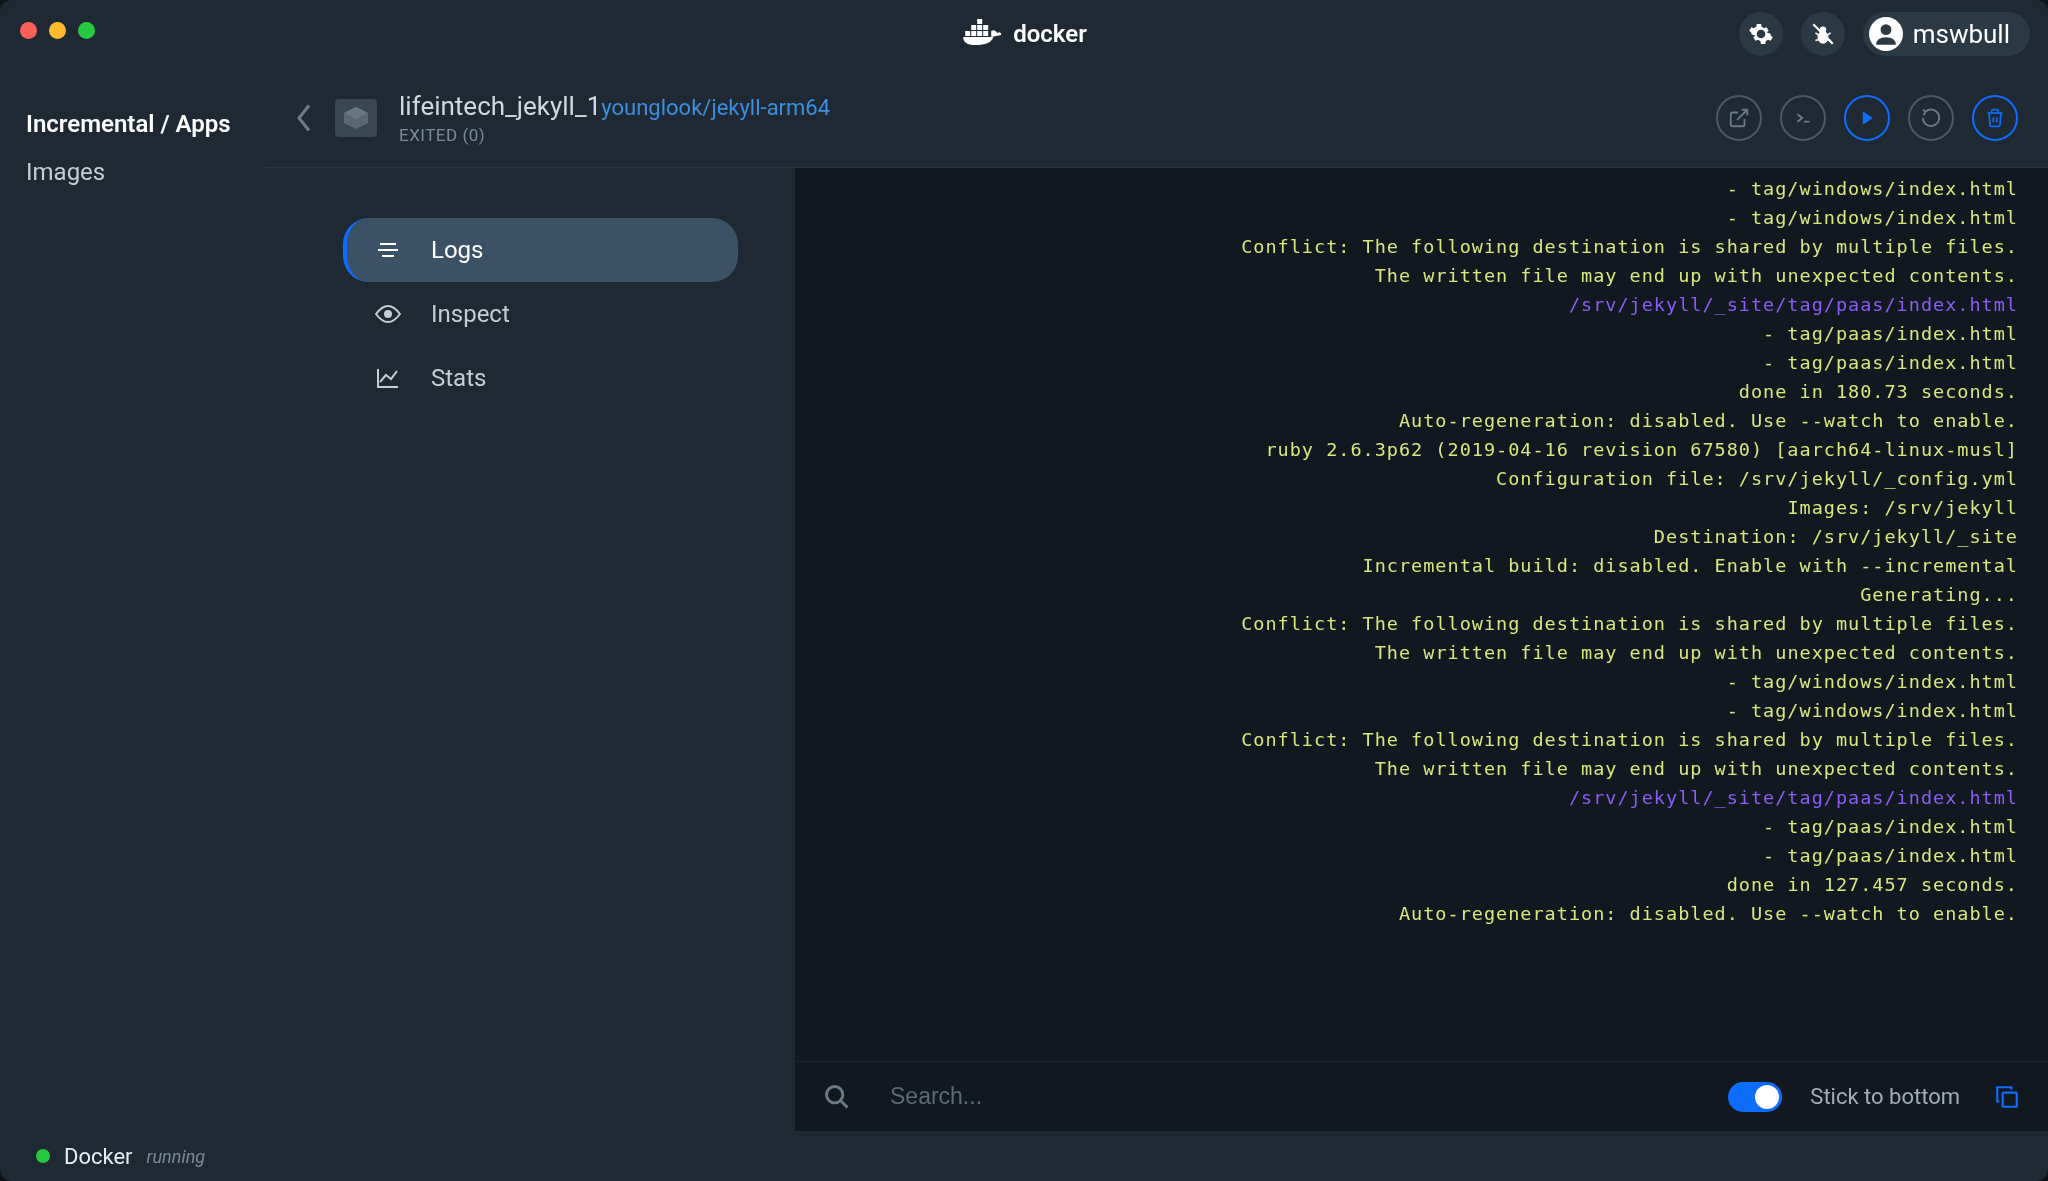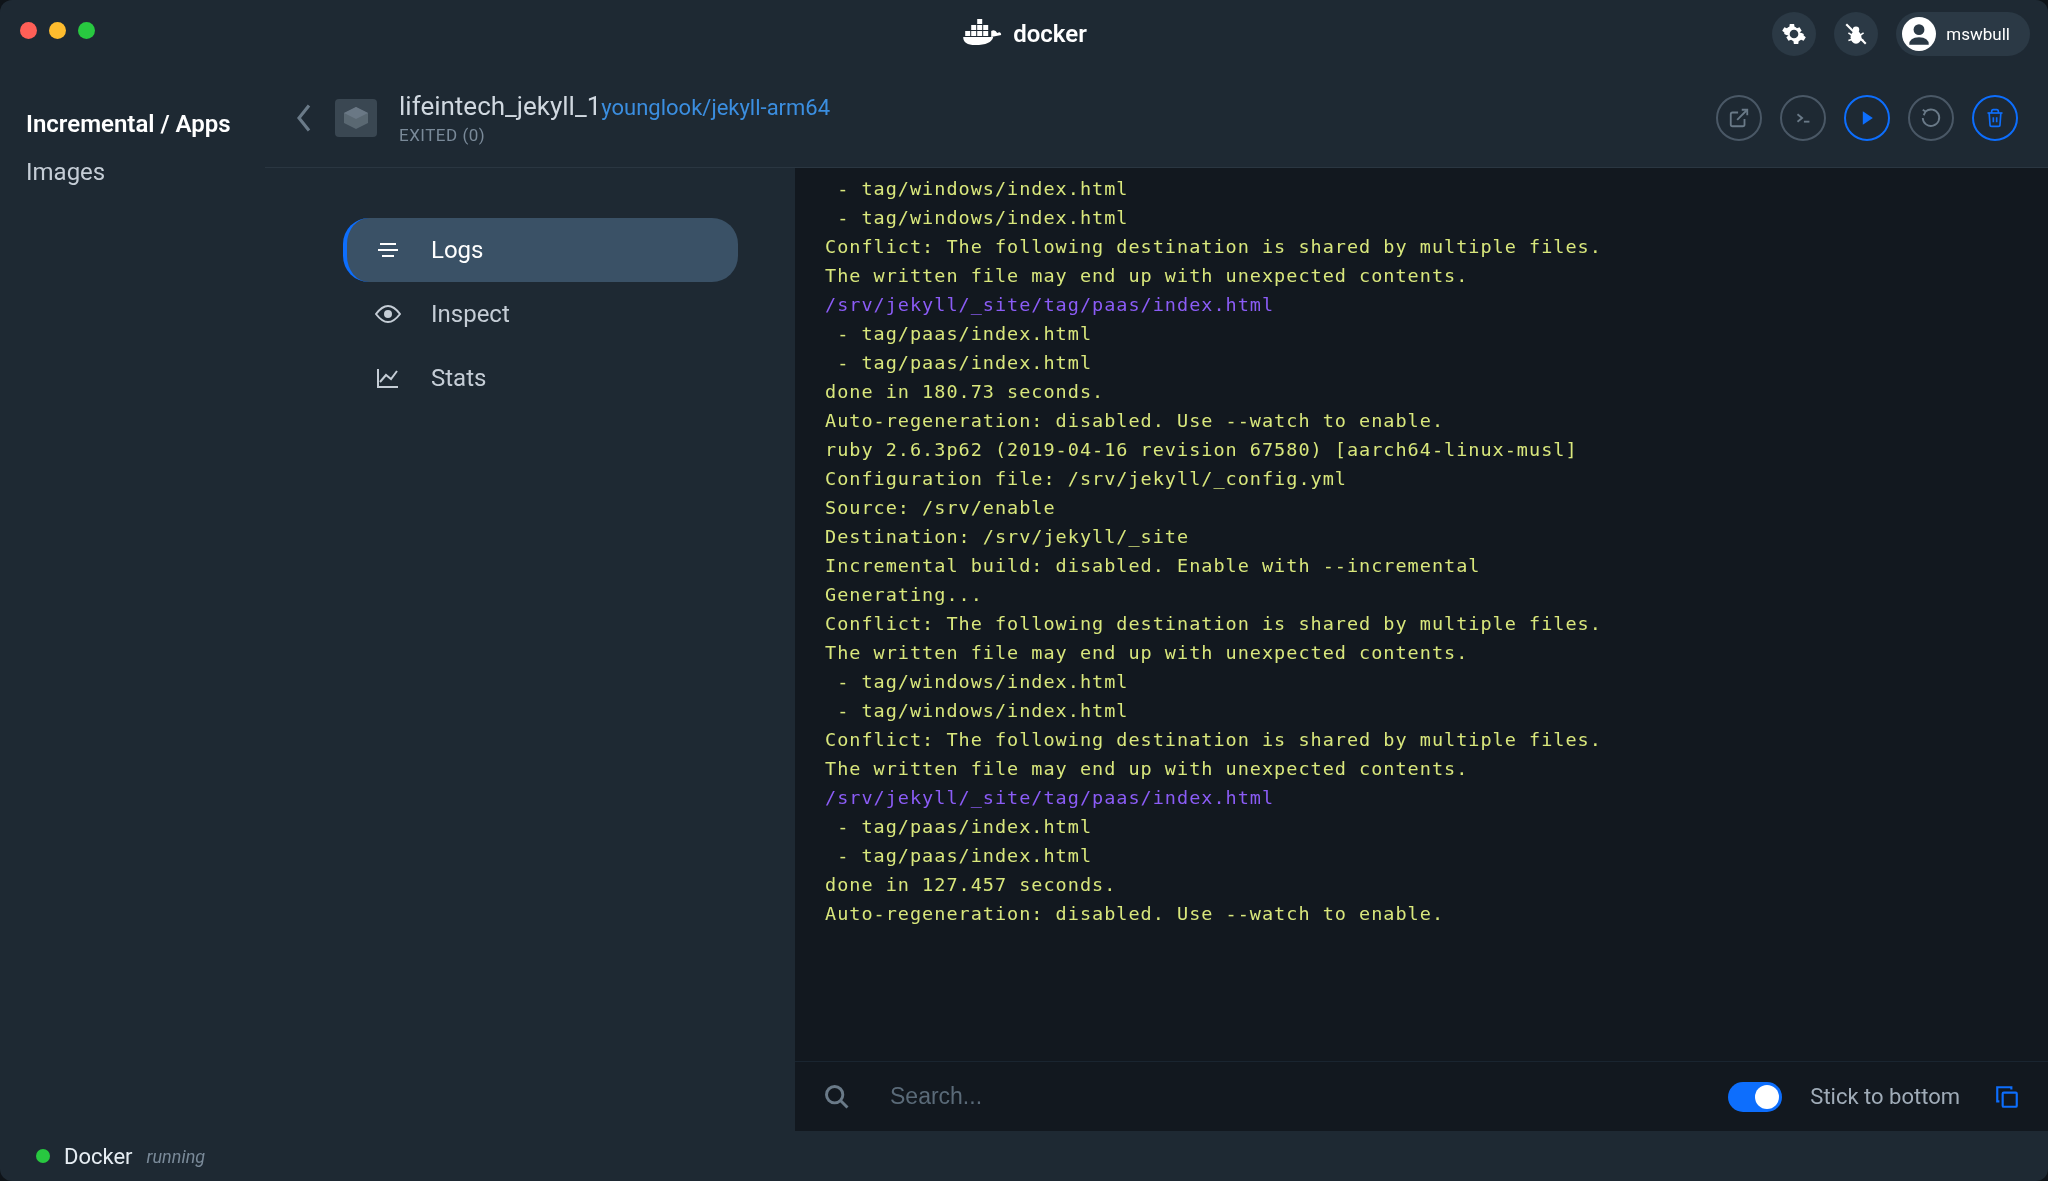--- a/index.html
+++ b/index.html
@@ -84,21 +84,21 @@
       width: 34px;
       height: 34px;
       border-radius: 50%;
       background: #fff;
       display: flex;
       align-items: center;
       justify-content: center;
     }
     .user-name {
       color: #fff;
-      font-size: 17px;
+      font-size: 26px;
     }
     .main-area {
       flex: 1;
       display: flex;
       overflow: hidden;
     }
     .sidebar {
       width: 265px;
       background: #1e2933;
       padding-top: 32px;
@@ -231,20 +231,21 @@
       padding: 6px 30px;
       font-family: "SF Mono", Menlo, Consolas, monospace;
       font-size: 18.5px;
       line-height: 29px;
       letter-spacing: 1px;
       overflow: hidden;
       color: #d9e77c;
     }
     .log-line {
       white-space: pre;
+      text-align: right;
     }
     .log-cyan { color: #8b5cf6; }
     .logs-footer {
       height: 70px;
       display: flex;
       align-items: center;
       padding: 0 28px;
       gap: 18px;
       border-top: 1px solid #1a2530;
       background: #12181f;
@@ -478,21 +479,21 @@
             <div class="log-line"> - tag/windows/index.html</div>
             <div class="log-line">Conflict: The following destination is shared by multiple files.</div>
             <div class="log-line">The written file may end up with unexpected contents.</div>
             <div class="log-line log-cyan">/srv/jekyll/_site/tag/paas/index.html</div>
             <div class="log-line"> - tag/paas/index.html</div>
             <div class="log-line"> - tag/paas/index.html</div>
             <div class="log-line">done in 180.73 seconds.</div>
             <div class="log-line">Auto-regeneration: disabled. Use --watch to enable.</div>
             <div class="log-line">ruby 2.6.3p62 (2019-04-16 revision 67580) [aarch64-linux-musl]</div>
             <div class="log-line">Configuration file: /srv/jekyll/_config.yml</div>
-            <div class="log-line">Source: /srv/enable</div>
+            <div class="log-line">Images: /srv/jekyll</div>
             <div class="log-line">Destination: /srv/jekyll/_site</div>
             <div class="log-line">Incremental build: disabled. Enable with --incremental</div>
             <div class="log-line">Generating...</div>
             <div class="log-line">Conflict: The following destination is shared by multiple files.</div>
             <div class="log-line">The written file may end up with unexpected contents.</div>
             <div class="log-line"> - tag/windows/index.html</div>
             <div class="log-line"> - tag/windows/index.html</div>
             <div class="log-line">Conflict: The following destination is shared by multiple files.</div>
             <div class="log-line">The written file may end up with unexpected contents.</div>
             <div class="log-line log-cyan">/srv/jekyll/_site/tag/paas/index.html</div>

